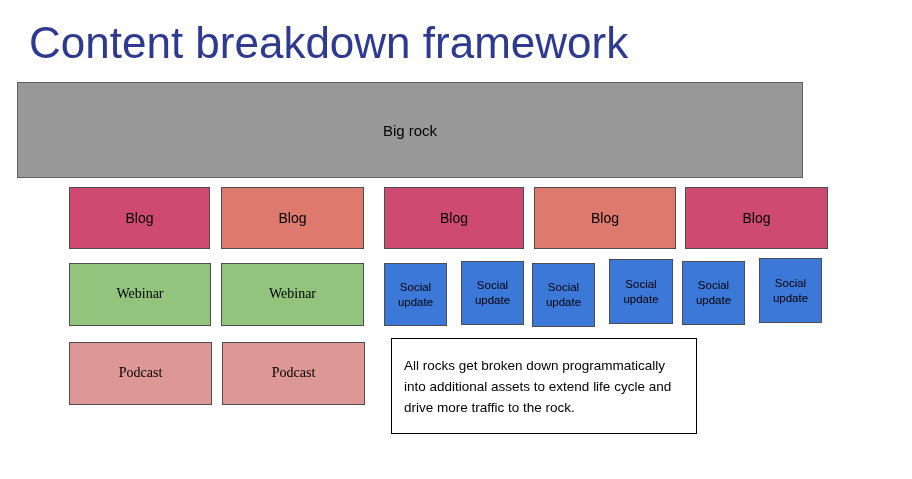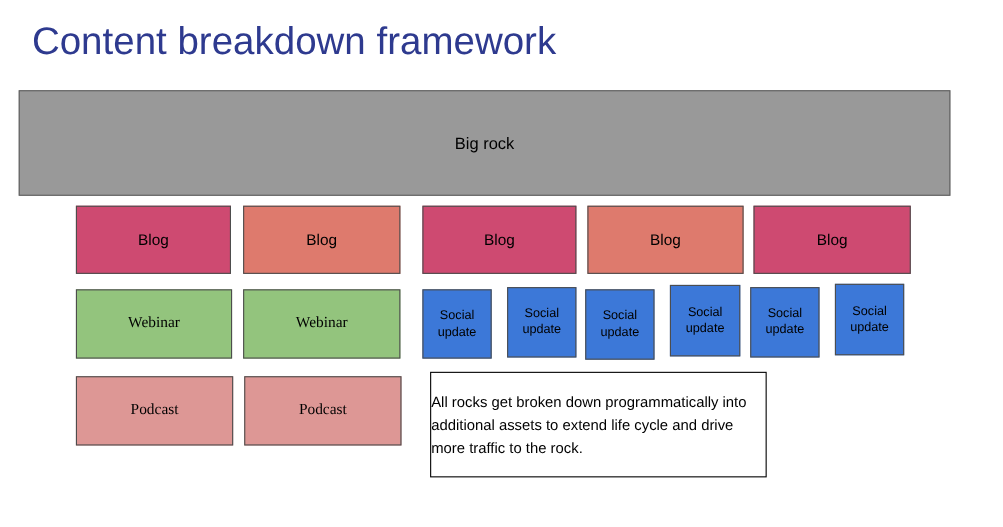--- a/index.html
+++ b/index.html
@@ -9,60 +9,60 @@
     height: 479px;
     background: #ffffff;
     overflow: hidden;
     font-family: "Liberation Sans", sans-serif;
     color: #000;
   }
   .slide-title {
     position: absolute;
     left: 29px;
     top: 18px;
-    font-size: 35px;
+    font-size: 44px;
     font-weight: 500;
     letter-spacing: 0;
     color: var(--title-text, #2e3a8f);
     white-space: nowrap;
   }
   .box {
     position: absolute;
     box-sizing: border-box;
     display: flex;
     flex-direction: column;
     align-items: center;
     justify-content: center;
     text-align: center;
     border: 1px solid var(--box-border, #4d4d4d);
     font-size: 14px;
     line-height: 1.3;
     color: var(--box-text, #000000);
   }
   .big-rock {
-    left: 17px; top: 82px; width: 847px; height: 96px;
+    left: 17px; top: 82px; width: 786px; height: 96px;
     background: var(--big-rock-fill, #999999);
     border-color: var(--big-rock-border, #5f5f5f);
     font-size: 15px;
     line-height: 21px;
   }
   .blog-dark  { background: var(--blog-dark-fill,  #ce4a71); }
   .blog-light { background: var(--blog-light-fill, #de7a6d); }
   .webinar    { background: var(--webinar-fill,    #93c47d); font-family: Liberation Serif, serif; }
   .social     { background: var(--social-fill,     #3c78d8); font-size: 11.5px; line-height: 15px; padding: 18px; }
   .podcast    { background: var(--podcast-fill,    #dd9795); font-family: Liberation Serif, serif; }
   .note-box {
     position: absolute;
     box-sizing: border-box;
     left: 391px; top: 338px; width: 306px; height: 96px;
     background: var(--note-fill, #ffffff);
     border: 1px solid var(--note-border, #000000);
     display: flex;
     align-items: center;
-    padding: 6px 0;
+    padding: 6px 12px;
     font-size: 13.5px;
     line-height: 21px;
     text-align: left;
   }
 </style>
 </head>
 <body>
 
 <div class="slide">
 

